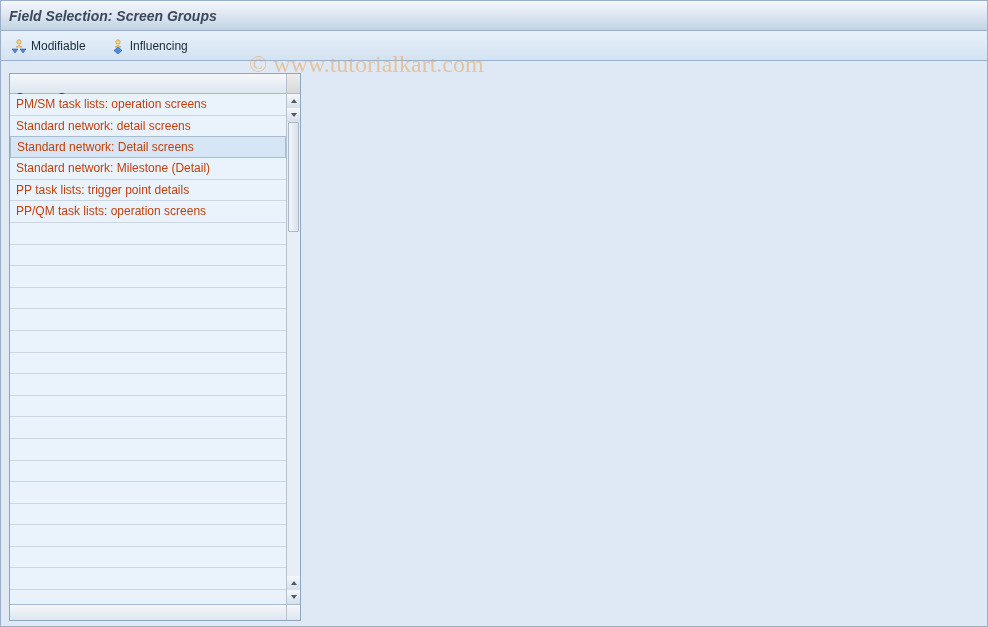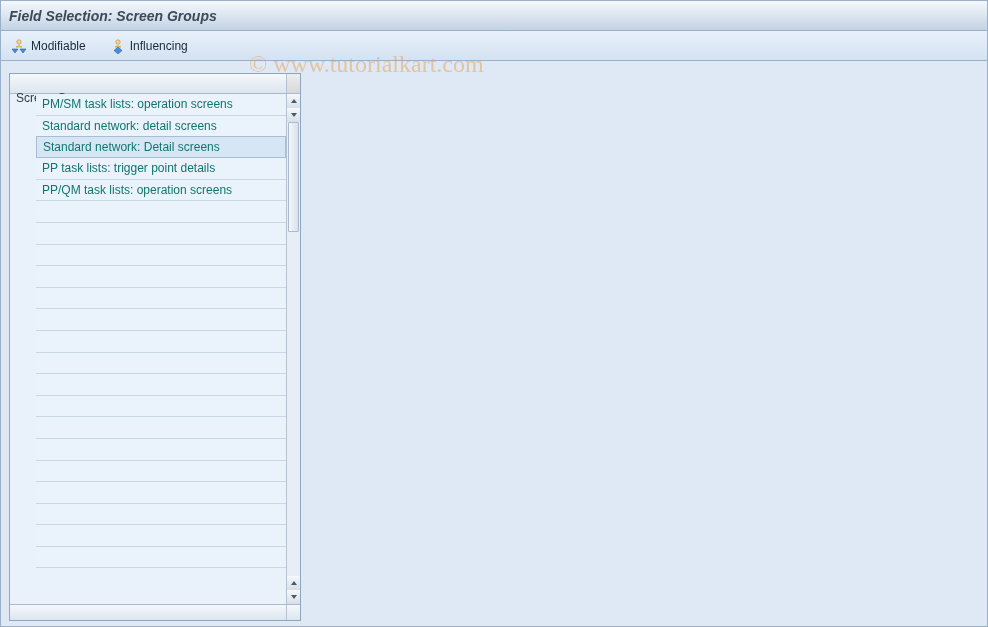--- a/index.html
+++ b/index.html
@@ -90,26 +90,25 @@
       overflow: hidden;
     }
     .table-rows {
       width: calc(100% - 14px);
     }
     .table-row {
       height: 21.6px;
       line-height: 21px;
       padding: 0 6px;
       border-bottom: 1px solid #c8d6e5;
-      color: #0f766e;
+      color: #c2410c;
       background: #eaf2fb;
       white-space: nowrap;
       overflow: hidden;
       cursor: default;
-      margin-left: 26px;
     }
     .table-row.selected {
       border: 1px solid #a8bdd4;
       background: #d7e6f5;
       height: 22px;
       margin-top:-1px;
     }
     .scrollbar-vertical {
       position: absolute;
       right: 0;
@@ -205,20 +204,21 @@
   <div class="table-container">
     <div class="table-header">
       <div class="column-header">Screen Grp</div>
       <div class="header-corner"></div>
     </div>
     <div class="table-body">
       <div class="table-rows" id="table-rows">
           <div class="table-row">PM/SM task lists: operation screens</div>
           <div class="table-row">Standard network: detail screens</div>
           <div class="table-row selected">Standard network: Detail screens</div>
+          <div class="table-row">Standard network: Milestone (Detail)</div>
           <div class="table-row">PP task lists: trigger point details</div>
           <div class="table-row">PP/QM task lists: operation screens</div>
           <div class="table-row"></div>
           <div class="table-row"></div>
           <div class="table-row"></div>
           <div class="table-row"></div>
           <div class="table-row"></div>
           <div class="table-row"></div>
           <div class="table-row"></div>
           <div class="table-row"></div>

